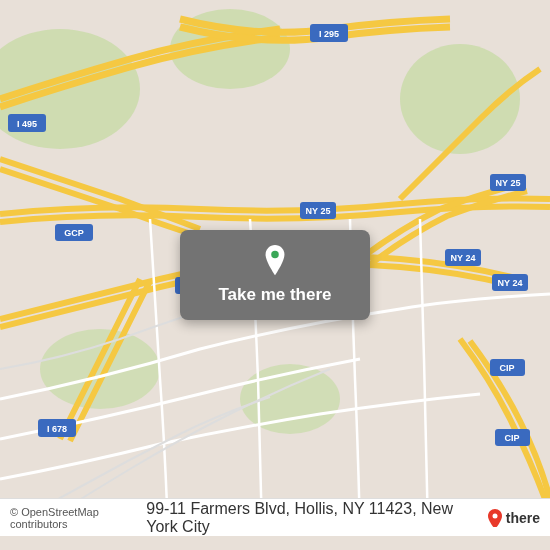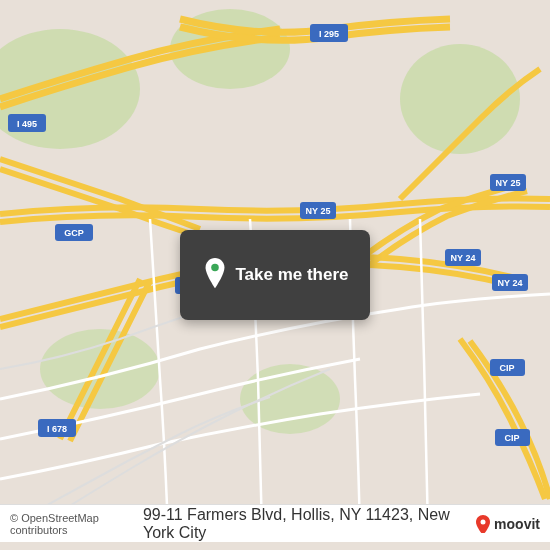--- a/index.html
+++ b/index.html
@@ -22,21 +22,21 @@
     
     #map-svg {
       position: absolute;
       top: 0; left: 0;
       width: 100%; height: 100%;
     }
 
     
     #bottom-bar {
       position: absolute;
-      bottom: 8px;
+      bottom: 14px;
       left: 0;
       right: 0;
       height: 38px;
       background: #fff;
       display: flex;
       align-items: center;
       justify-content: space-between;
       padding: 0 10px;
       border-top: 1px solid #ddd;
       font-size: 12px;
@@ -62,29 +62,29 @@
       font-weight: bold;
       color: #333;
     }
 
     
     #cta-button {
       position: absolute;
       left: 50%;
       top: 50%;
       transform: translate(-50%, -50%);
-      background: #404040;
+      background: #737373;
       color: white;
       border: none;
       border-radius: 8px;
       padding: 0;
       width: 190px;
       height: 90px;
       display: flex;
-      flex-direction: row;
+      flex-direction: column;
       align-items: center;
       justify-content: center;
       gap: 6px;
       cursor: pointer;
       box-shadow: 0 4px 12px rgba(0,0,0,0.3);
     }
 
     #cta-button .pin-icon {
       width: 28px;
       height: 34px;
@@ -207,17 +207,17 @@
   <div id="bottom-bar">
     <span id="copyright-text">© OpenStreetMap contributors</span>
     <span id="address-text">99-11 Farmers Blvd, Hollis, NY 11423, New York City</span>
     <div id="moovit-logo">
       <span style="display:inline-block; width:14px; height:18px;">
         <svg viewBox="0 0 14 18" xmlns="http://www.w3.org/2000/svg" width="14" height="18">
           <path d="M7 0C3.13 0 0 3.13 0 7c0 5.25 7 13 7 13s7-7.75 7-13c0-3.87-3.13-7-7-7z" fill="#e8392a"></path>
           <circle cx="7" cy="7" r="2.5" fill="white"></circle>
         </svg>
       </span>
-      <span style="font-size:14px; font-weight:bold; color:#333;">moovit</span>
+      <span style="font-size:14px; font-weight:bold; color:#333;">there</span>
     </div>
   </div>
 
 </div>
 
 </body></html>

